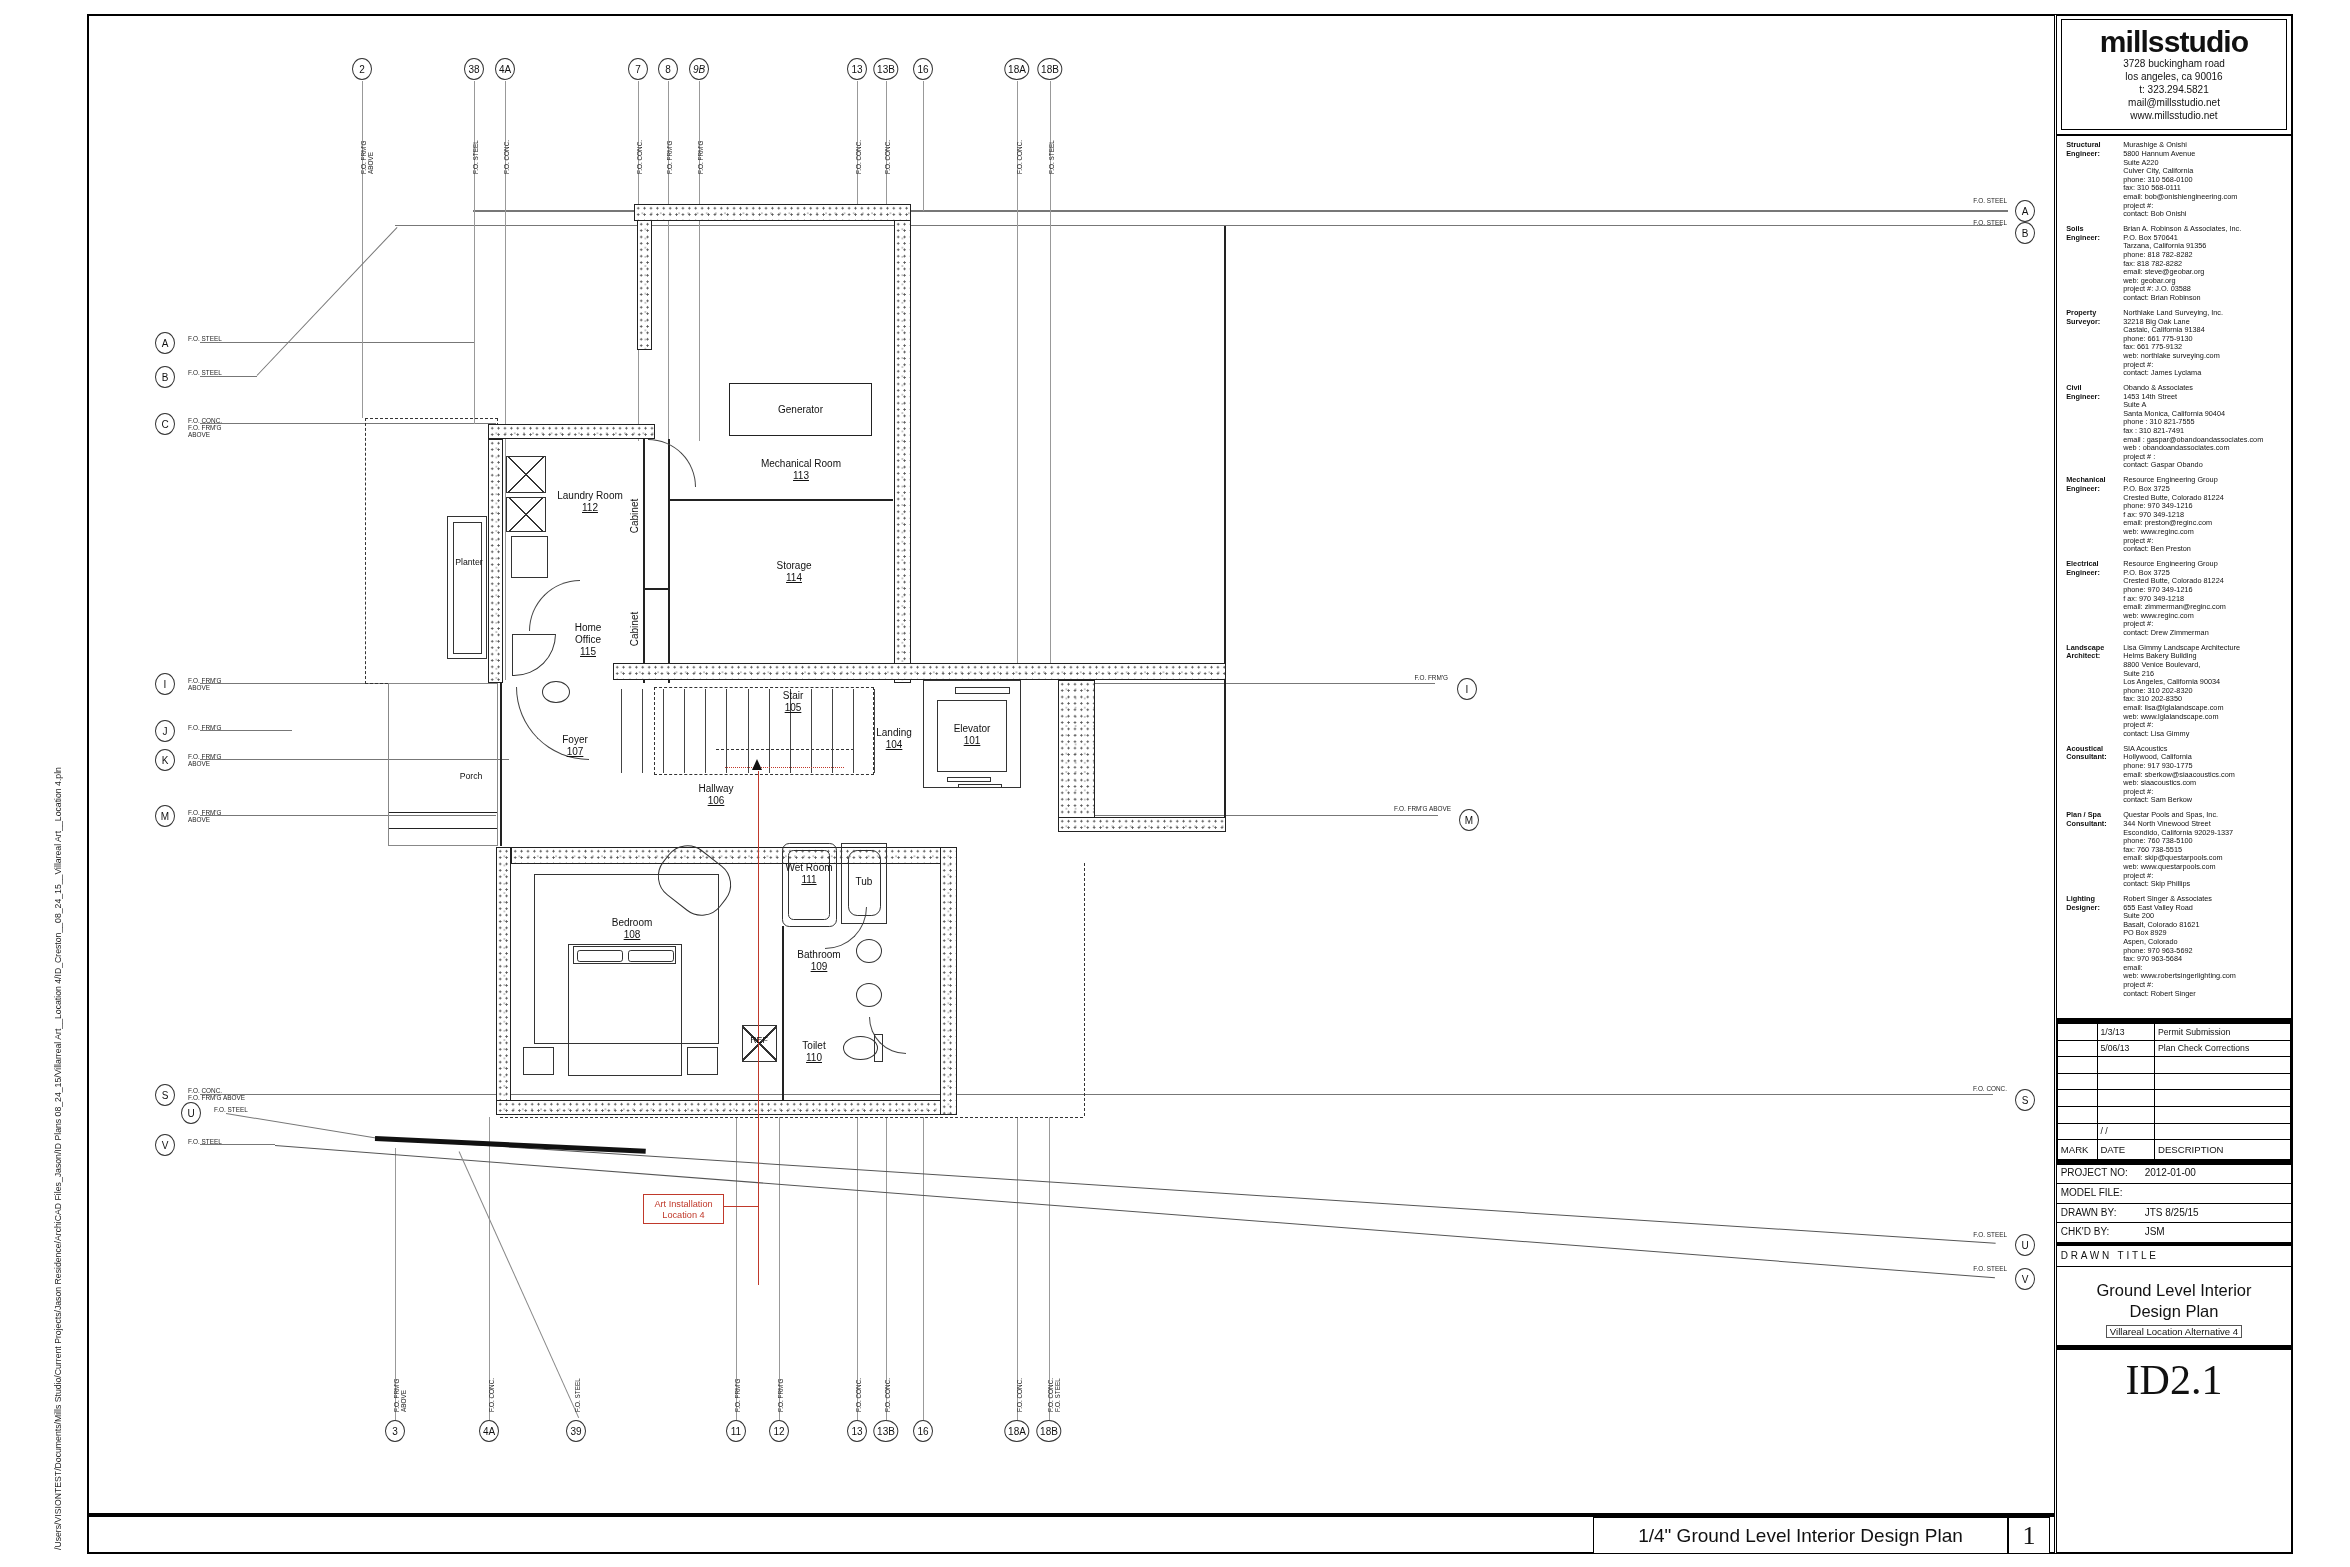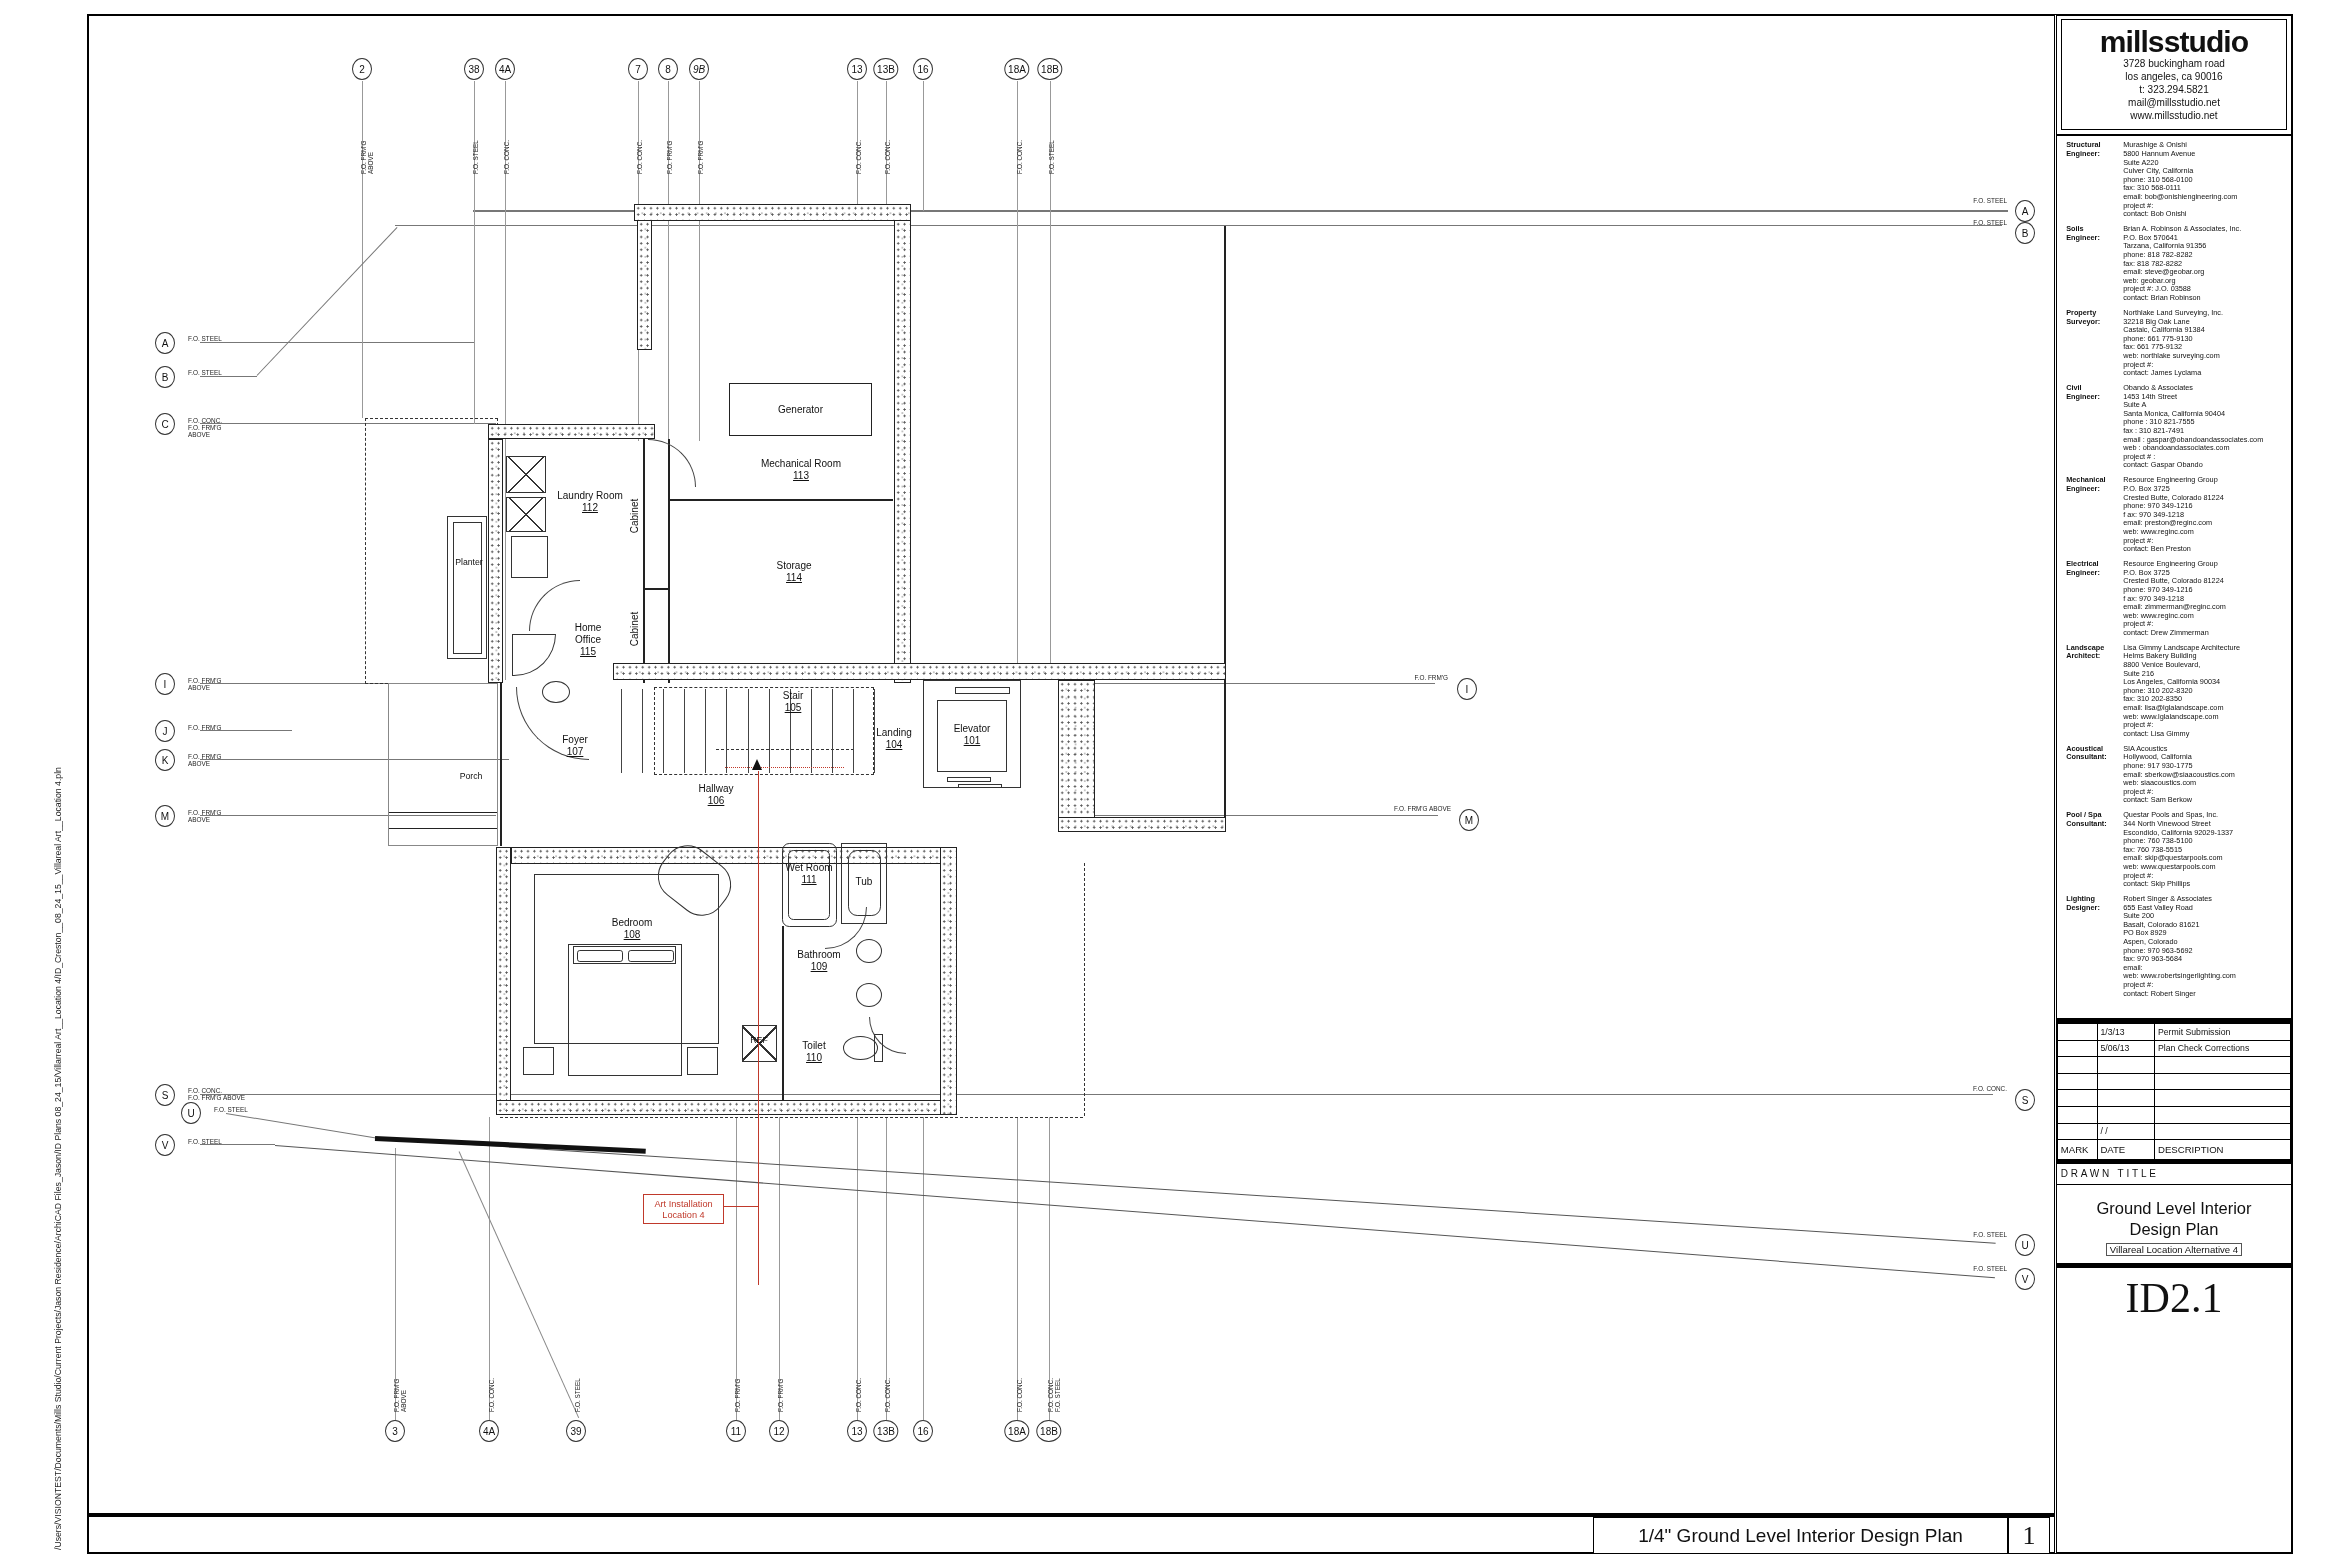--- a/index.html
+++ b/index.html
@@ -515,21 +515,21 @@
             <div>Hollywood, California</div>
             <div>phone:  917 930-1775</div>
             <div>email:   sberkow@siaacoustics.com</div>
             <div>web:     siaacoustics.com</div>
             <div>project #:</div>
             <div>contact: Sam Berkow</div>
           </div>
         </div>
         <div class="cons">
           <div class="role">
-            <div>Pool / Spa</div>
+            <div>Plan / Spa</div>
             <div>Consultant:</div>
           </div>
           <div class="info">
             <div>Questar Pools and Spas, Inc.</div>
             <div>344 North Vinewood Street</div>
             <div>Escondido, California 92029-1337</div>
             <div>phone:  760 738-5100</div>
             <div>fax:      760 738-5515</div>
             <div>email:   skip@questarpools.com</div>
             <div>web:     www.questarpools.com</div>
@@ -597,20 +597,38 @@
           </tr>
         </tbody>
       <tfoot>
         <tr>
           <th class="c-mark">MARK</th>
           <th class="c-date">DATE</th>
           <th>DESCRIPTION</th>
         </tr>
       </tfoot>
     </table>
+    <div id="info-rows">
+      <div class="inforow">
+          <span class="lbl">PROJECT NO:</span>
+          <span>2012-01-00</span>
+        </div>
+      <div class="inforow">
+          <span class="lbl">MODEL FILE:</span>
+          <span></span>
+        </div>
+      <div class="inforow">
+          <span class="lbl">DRAWN BY:</span>
+          <span>JTS  8/25/15</span>
+        </div>
+      <div class="inforow" style="border-bottom:none;">
+          <span class="lbl">CHK'D BY:</span>
+          <span>JSM</span>
+        </div>
+    </div>
     <div id="sheet-title-lbl">DRAWN  TITLE</div>
     <div id="stitle">
       <div class="t">Ground Level Interior</div>
       <div class="t">Design Plan</div>
       <div><span class="sub">Villareal Location Alternative 4</span></div>
     </div>
     <div id="sheetno">ID2.1</div>
   </div>
 </div>
 

